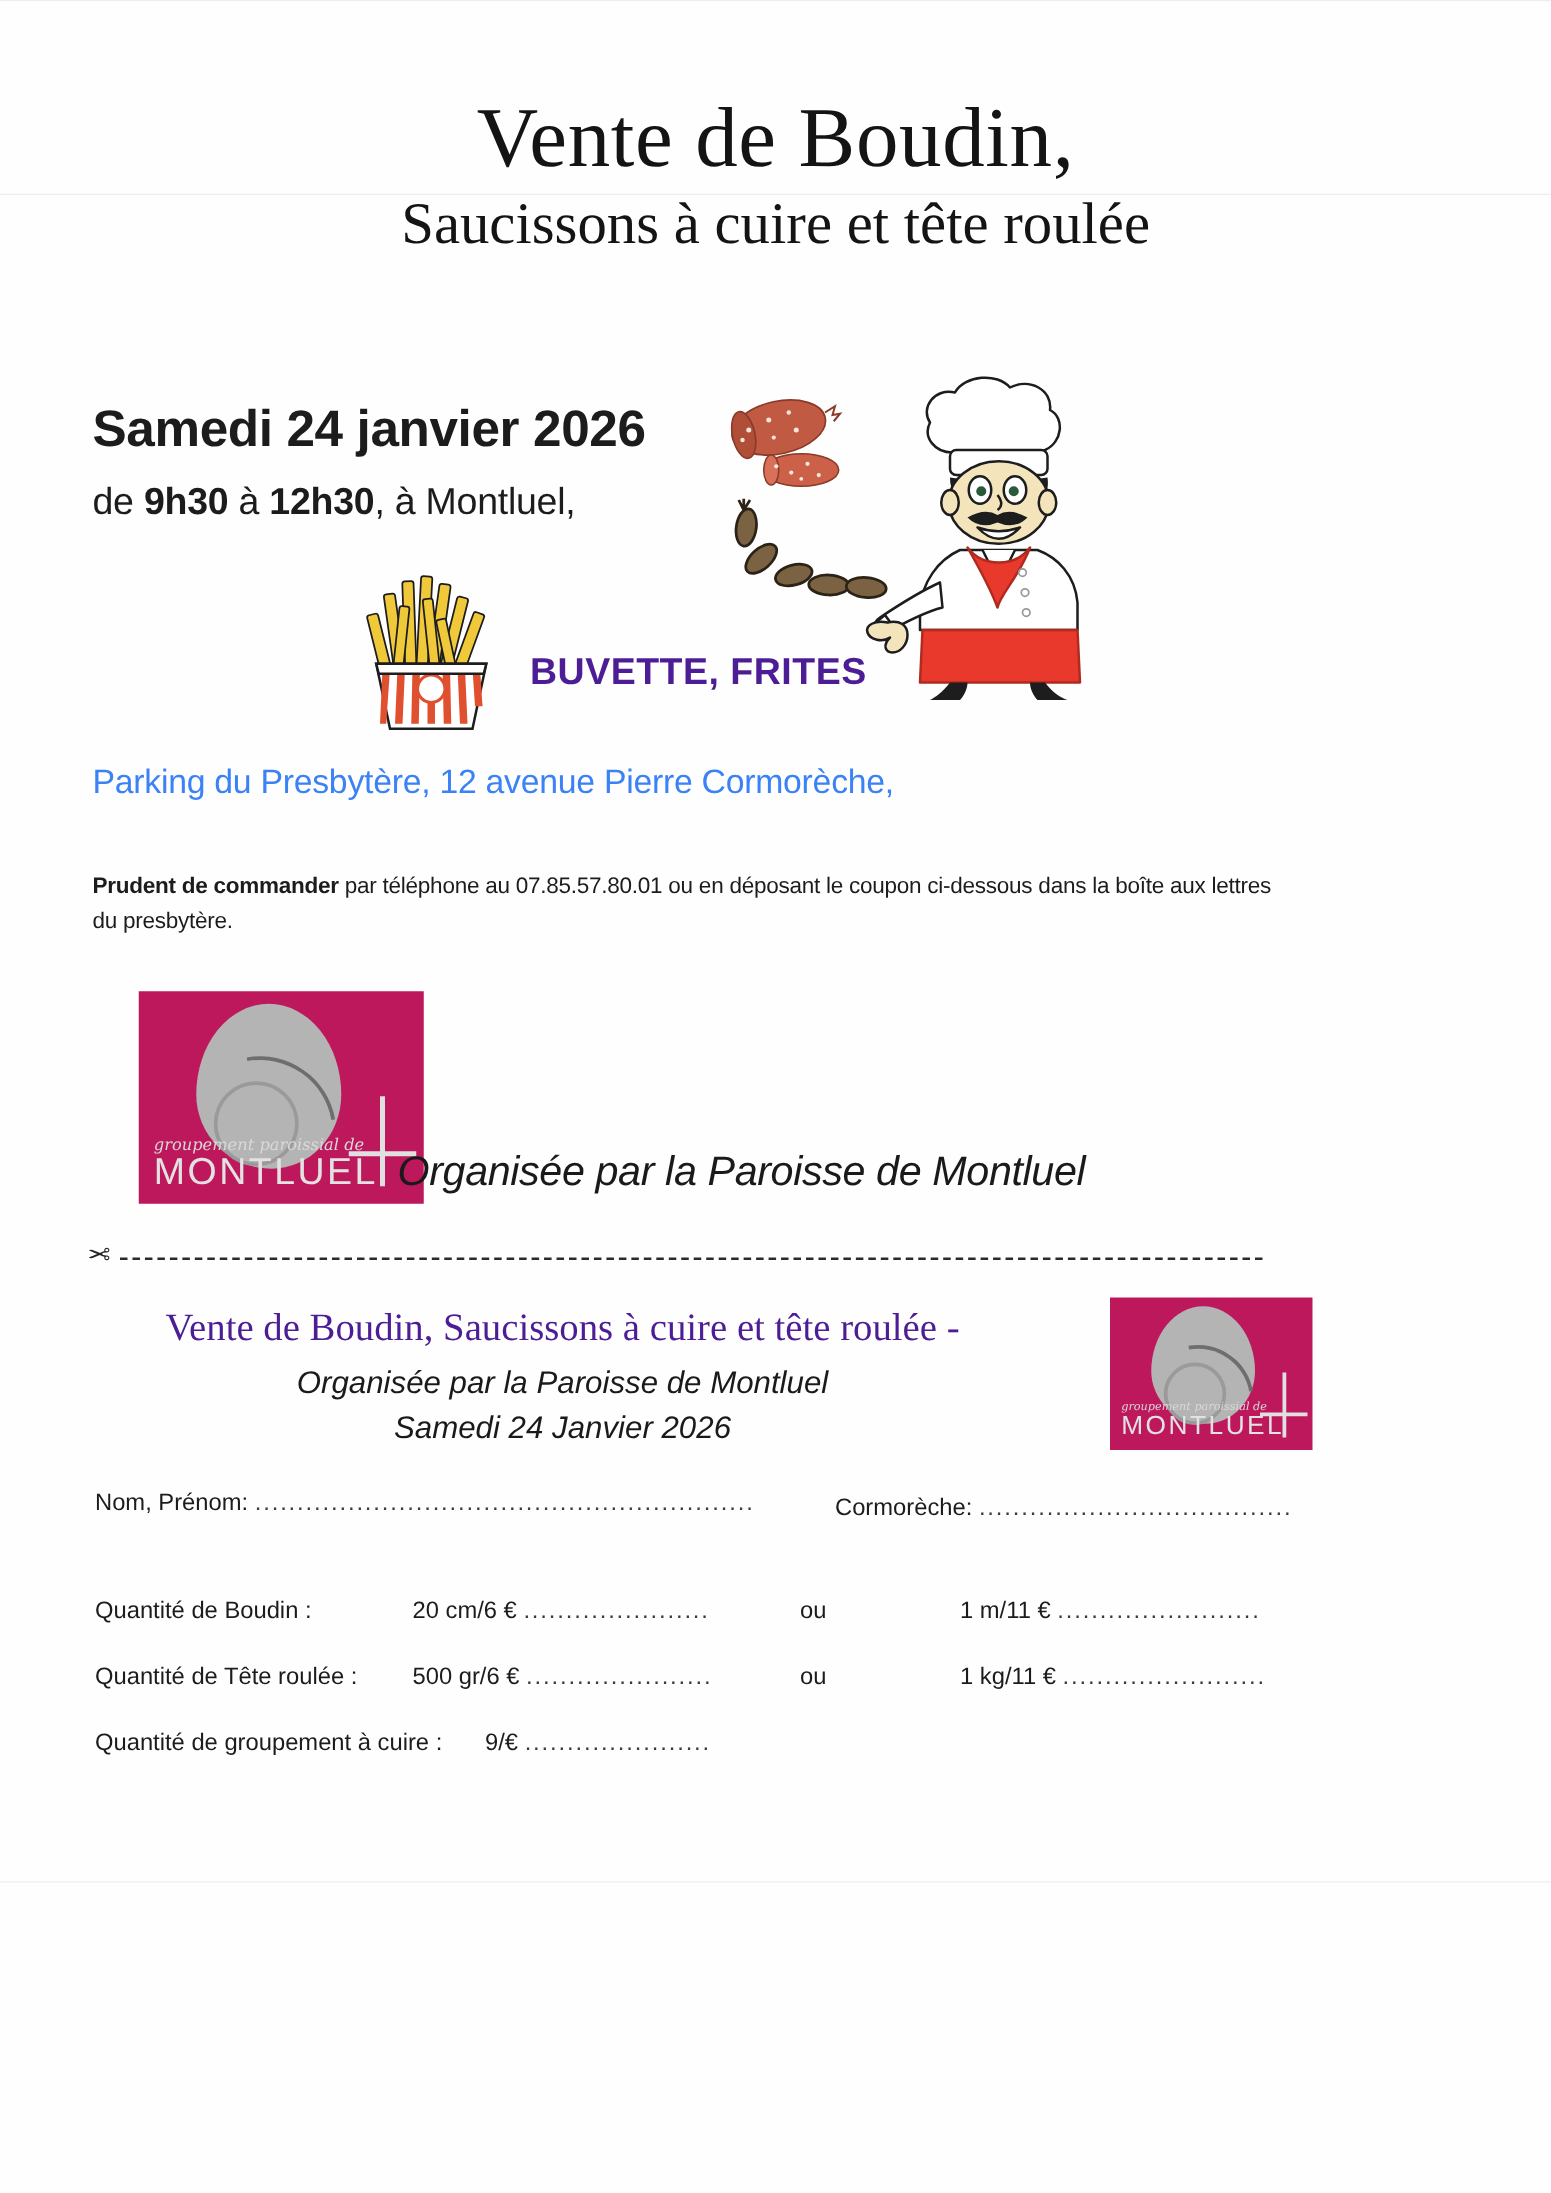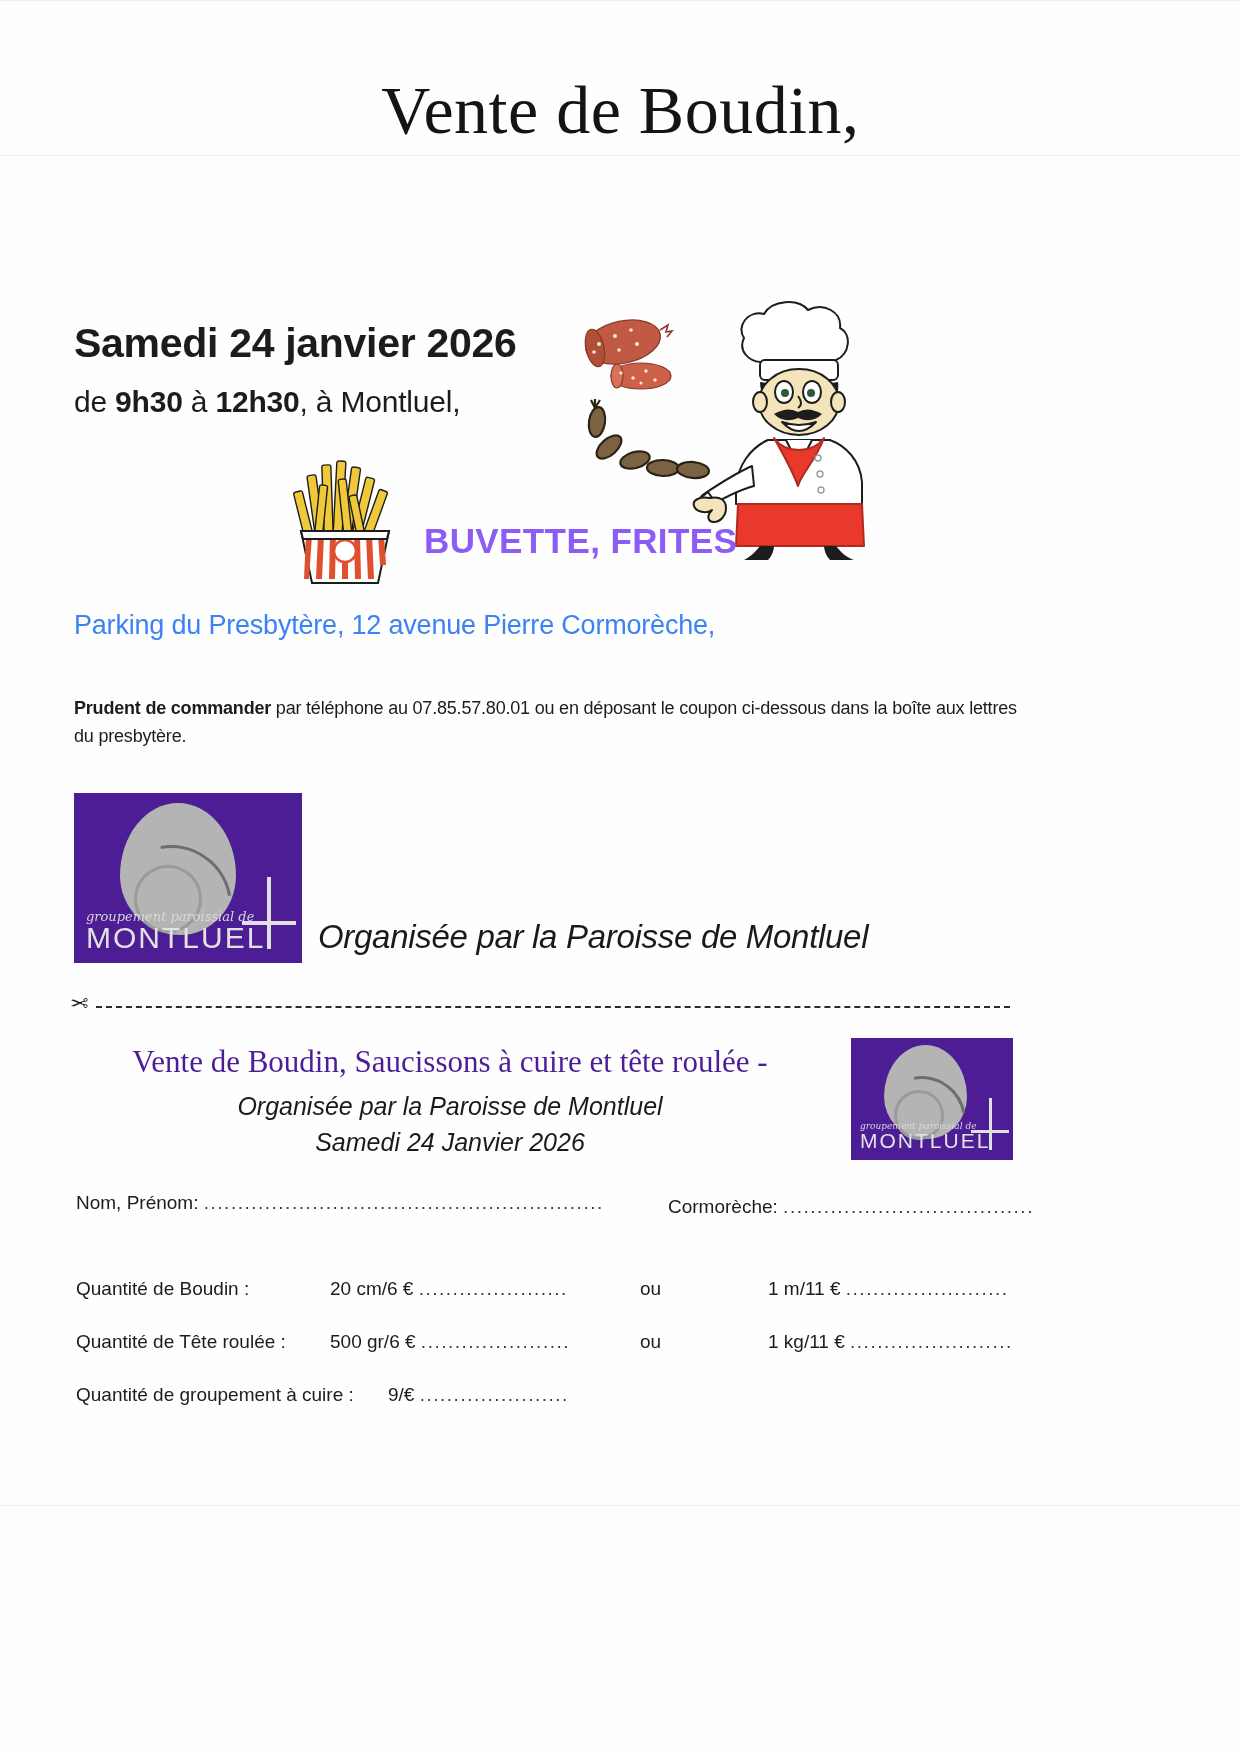--- a/index.html
+++ b/index.html
@@ -74,24 +74,24 @@
     color: #1c1c1c;
     letter-spacing: -0.2px;
   }
   .time-line b { font-weight: bold; }
 
   
   .buvette {
     position: absolute;
     left: 424px;
     top: 521px;
-    font-size: 35px;
+    font-size: 30px;
     font-weight: bold;
     letter-spacing: 0.4px;
-    color: #8b5cf6;
+    color: #4c1d95;
   }
 
   
   .address {
     position: absolute;
     left: 74px;
     top: 610px;
     font-size: 27px;
     color: #3b82f6;
     letter-spacing: -0.2px;
@@ -104,22 +104,23 @@
     font-size: 18px;
     line-height: 1.55;
     color: #1c1c1c;
     letter-spacing: -0.2px;
   }
   .order-text b { font-weight: bold; }
 
   
   .logo-box {
     position: absolute;
-    background: #4c1d95;
+    background: #be185d;
     overflow: hidden;
+    margin-left: 37px;
   }
   .logo-big {
     left: 74px;
     top: 793px;
     width: 228px;
     height: 170px;
   }
   .logo-small {
     left: 851px;
     top: 1038px;
@@ -293,20 +294,21 @@
 <body>
 
 <div class="page">
 
   <div class="scanline" style="top:0px;"></div>
   <div class="scanline" style="top:155px;"></div>
   <div class="scanline" style="top:1505px;"></div>
 
   <div class="headline-wrap">
     <div class="title-main">Vente de Boudin,</div>
+    <div class="title-sub">Saucissons à cuire et tête roulée</div>
   </div>
 
   <div class="date-line">Samedi 24 janvier 2026</div>
   <div class="time-line">
     <span>de </span><b>9h30</b><span> à </span><b>12h30</b><span>, à Montluel,</span>
   </div>
 
   <svg class="sausages" viewBox="0 0 150 190">
 
     <g>

